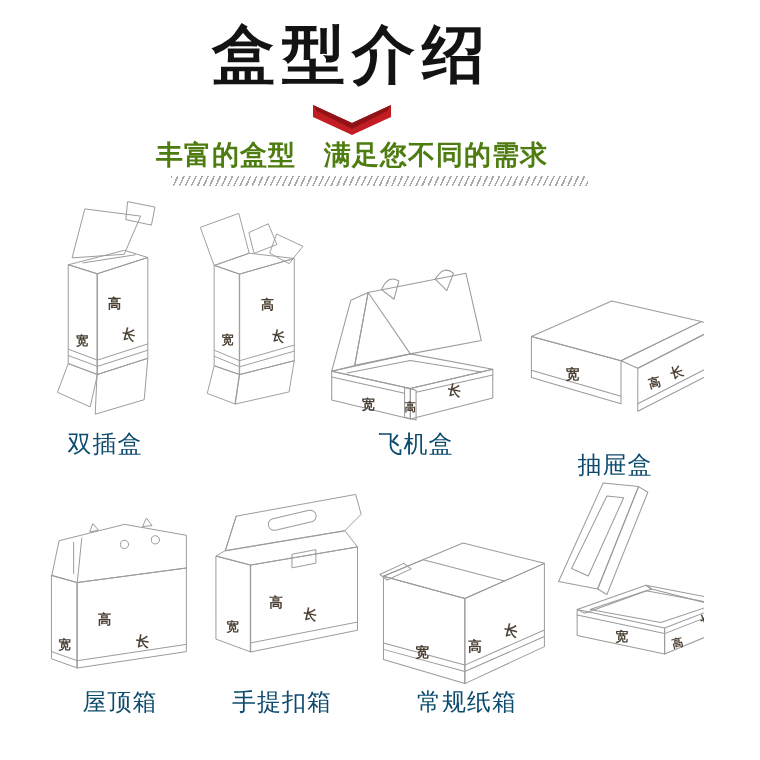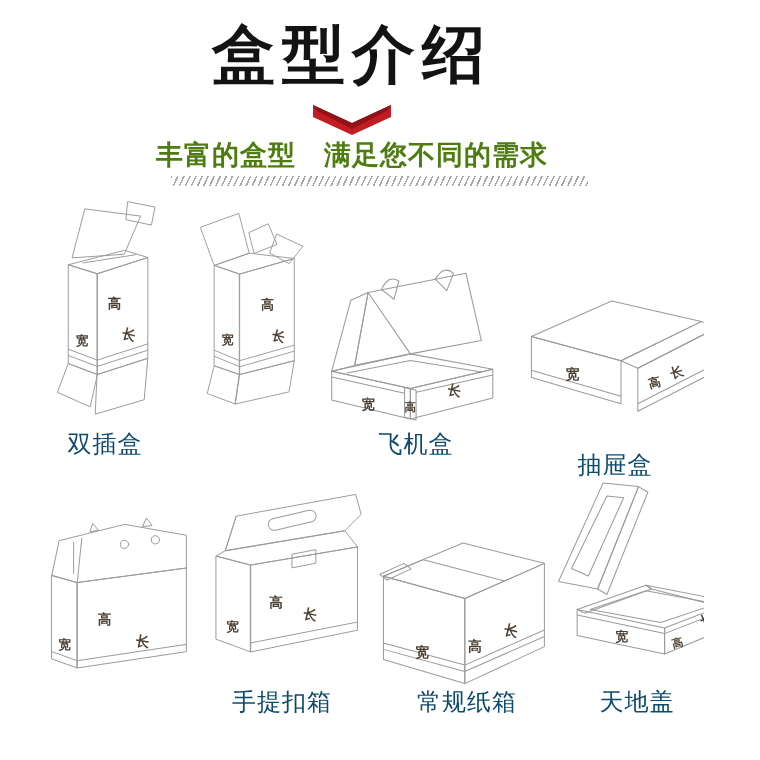--- a/index.html
+++ b/index.html
@@ -183,17 +183,17 @@
       <polygon class="fK" points="26,152 120,172 120,200 26,180"></polygon>
       <polygon class="fKT" points="120,172 192,144 192,170 120,200"></polygon>
       <line x1="26" y1="158" x2="120" y2="178"></line>
       <line x1="120" y1="178" x2="192" y2="150"></line>
       <text x="74" y="186" font-size="14" text-anchor="middle">宽</text>
       <text x="134" y="192" font-size="12" text-anchor="middle" transform="rotate(-14 134 188)">高</text>
       <text x="165" y="167" font-size="13" text-anchor="middle" transform="rotate(-22 165 163)">长</text>
     </svg>
   </figure>
 
+  <div class="boxlabel" style="left:60px;top:686px;width:120px">屋顶箱</div>
   <div class="boxlabel" style="left:212px;top:686px;width:140px">手提扣箱</div>
   <div class="boxlabel" style="left:397px;top:686px;width:140px">常规纸箱</div>
-  <div class="boxlabel" style="left:577px;top:686px;width:120px">天地盖</div>
 
 </div>
 
 </body></html>

